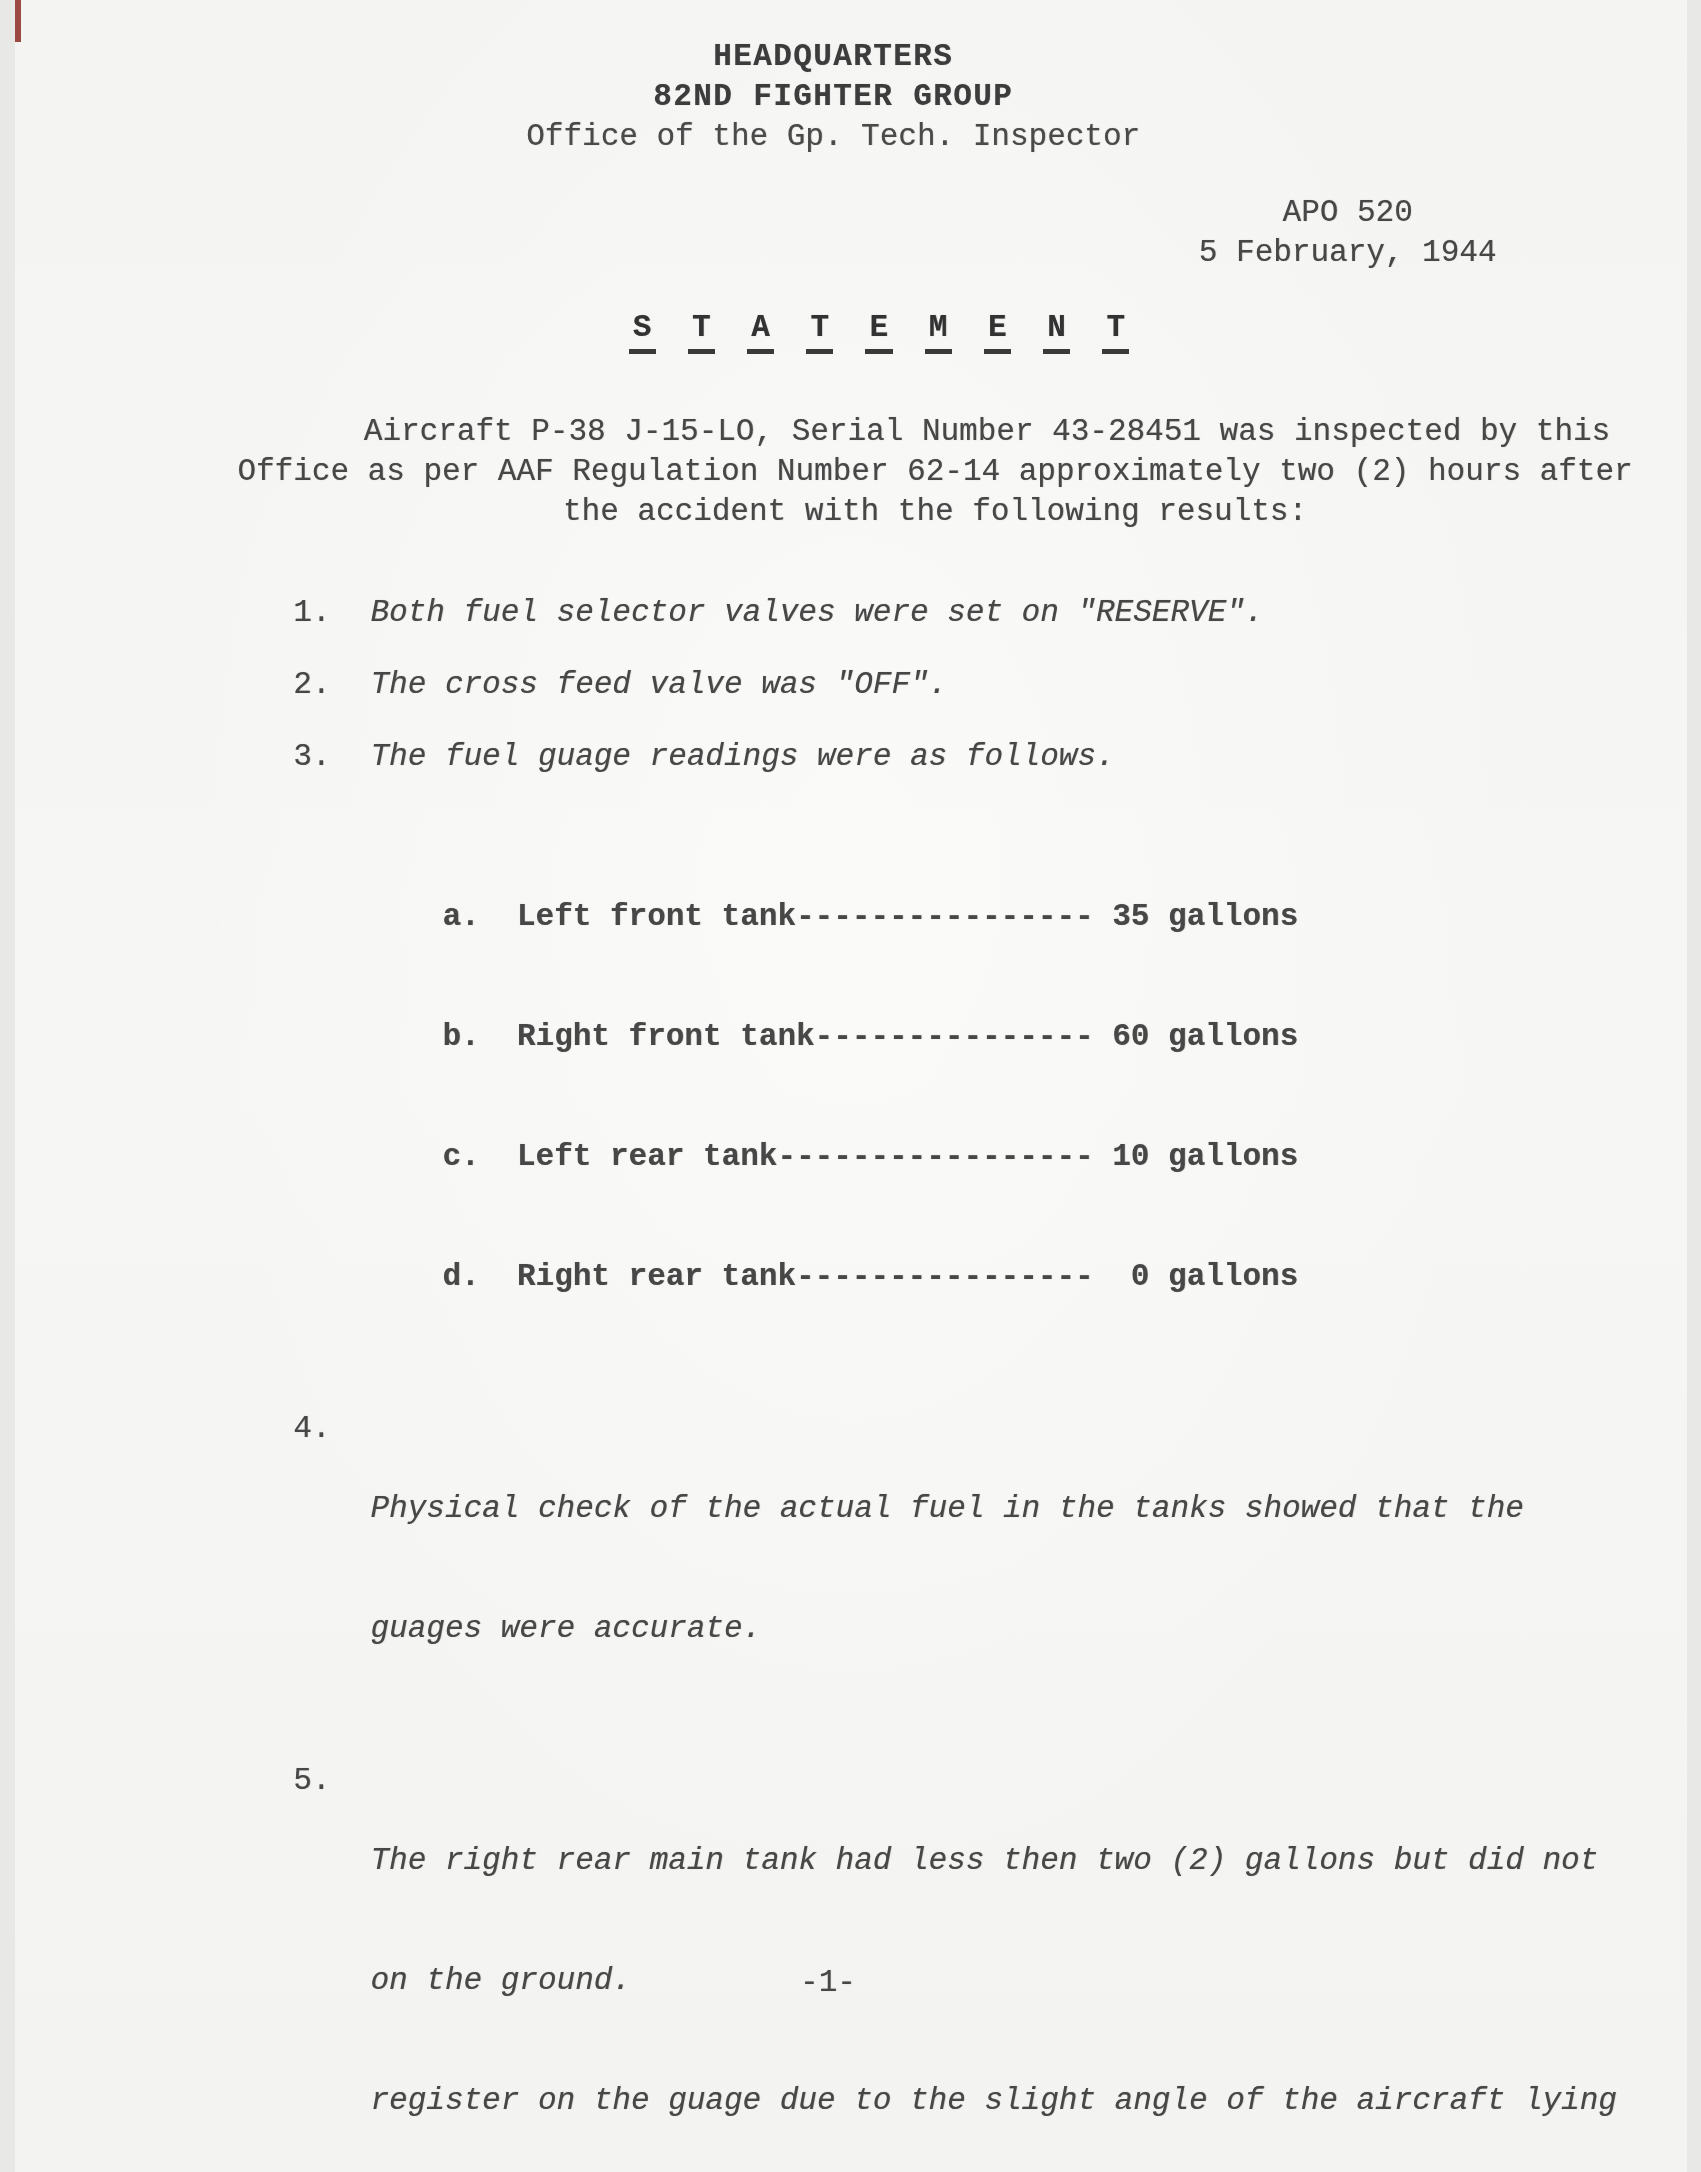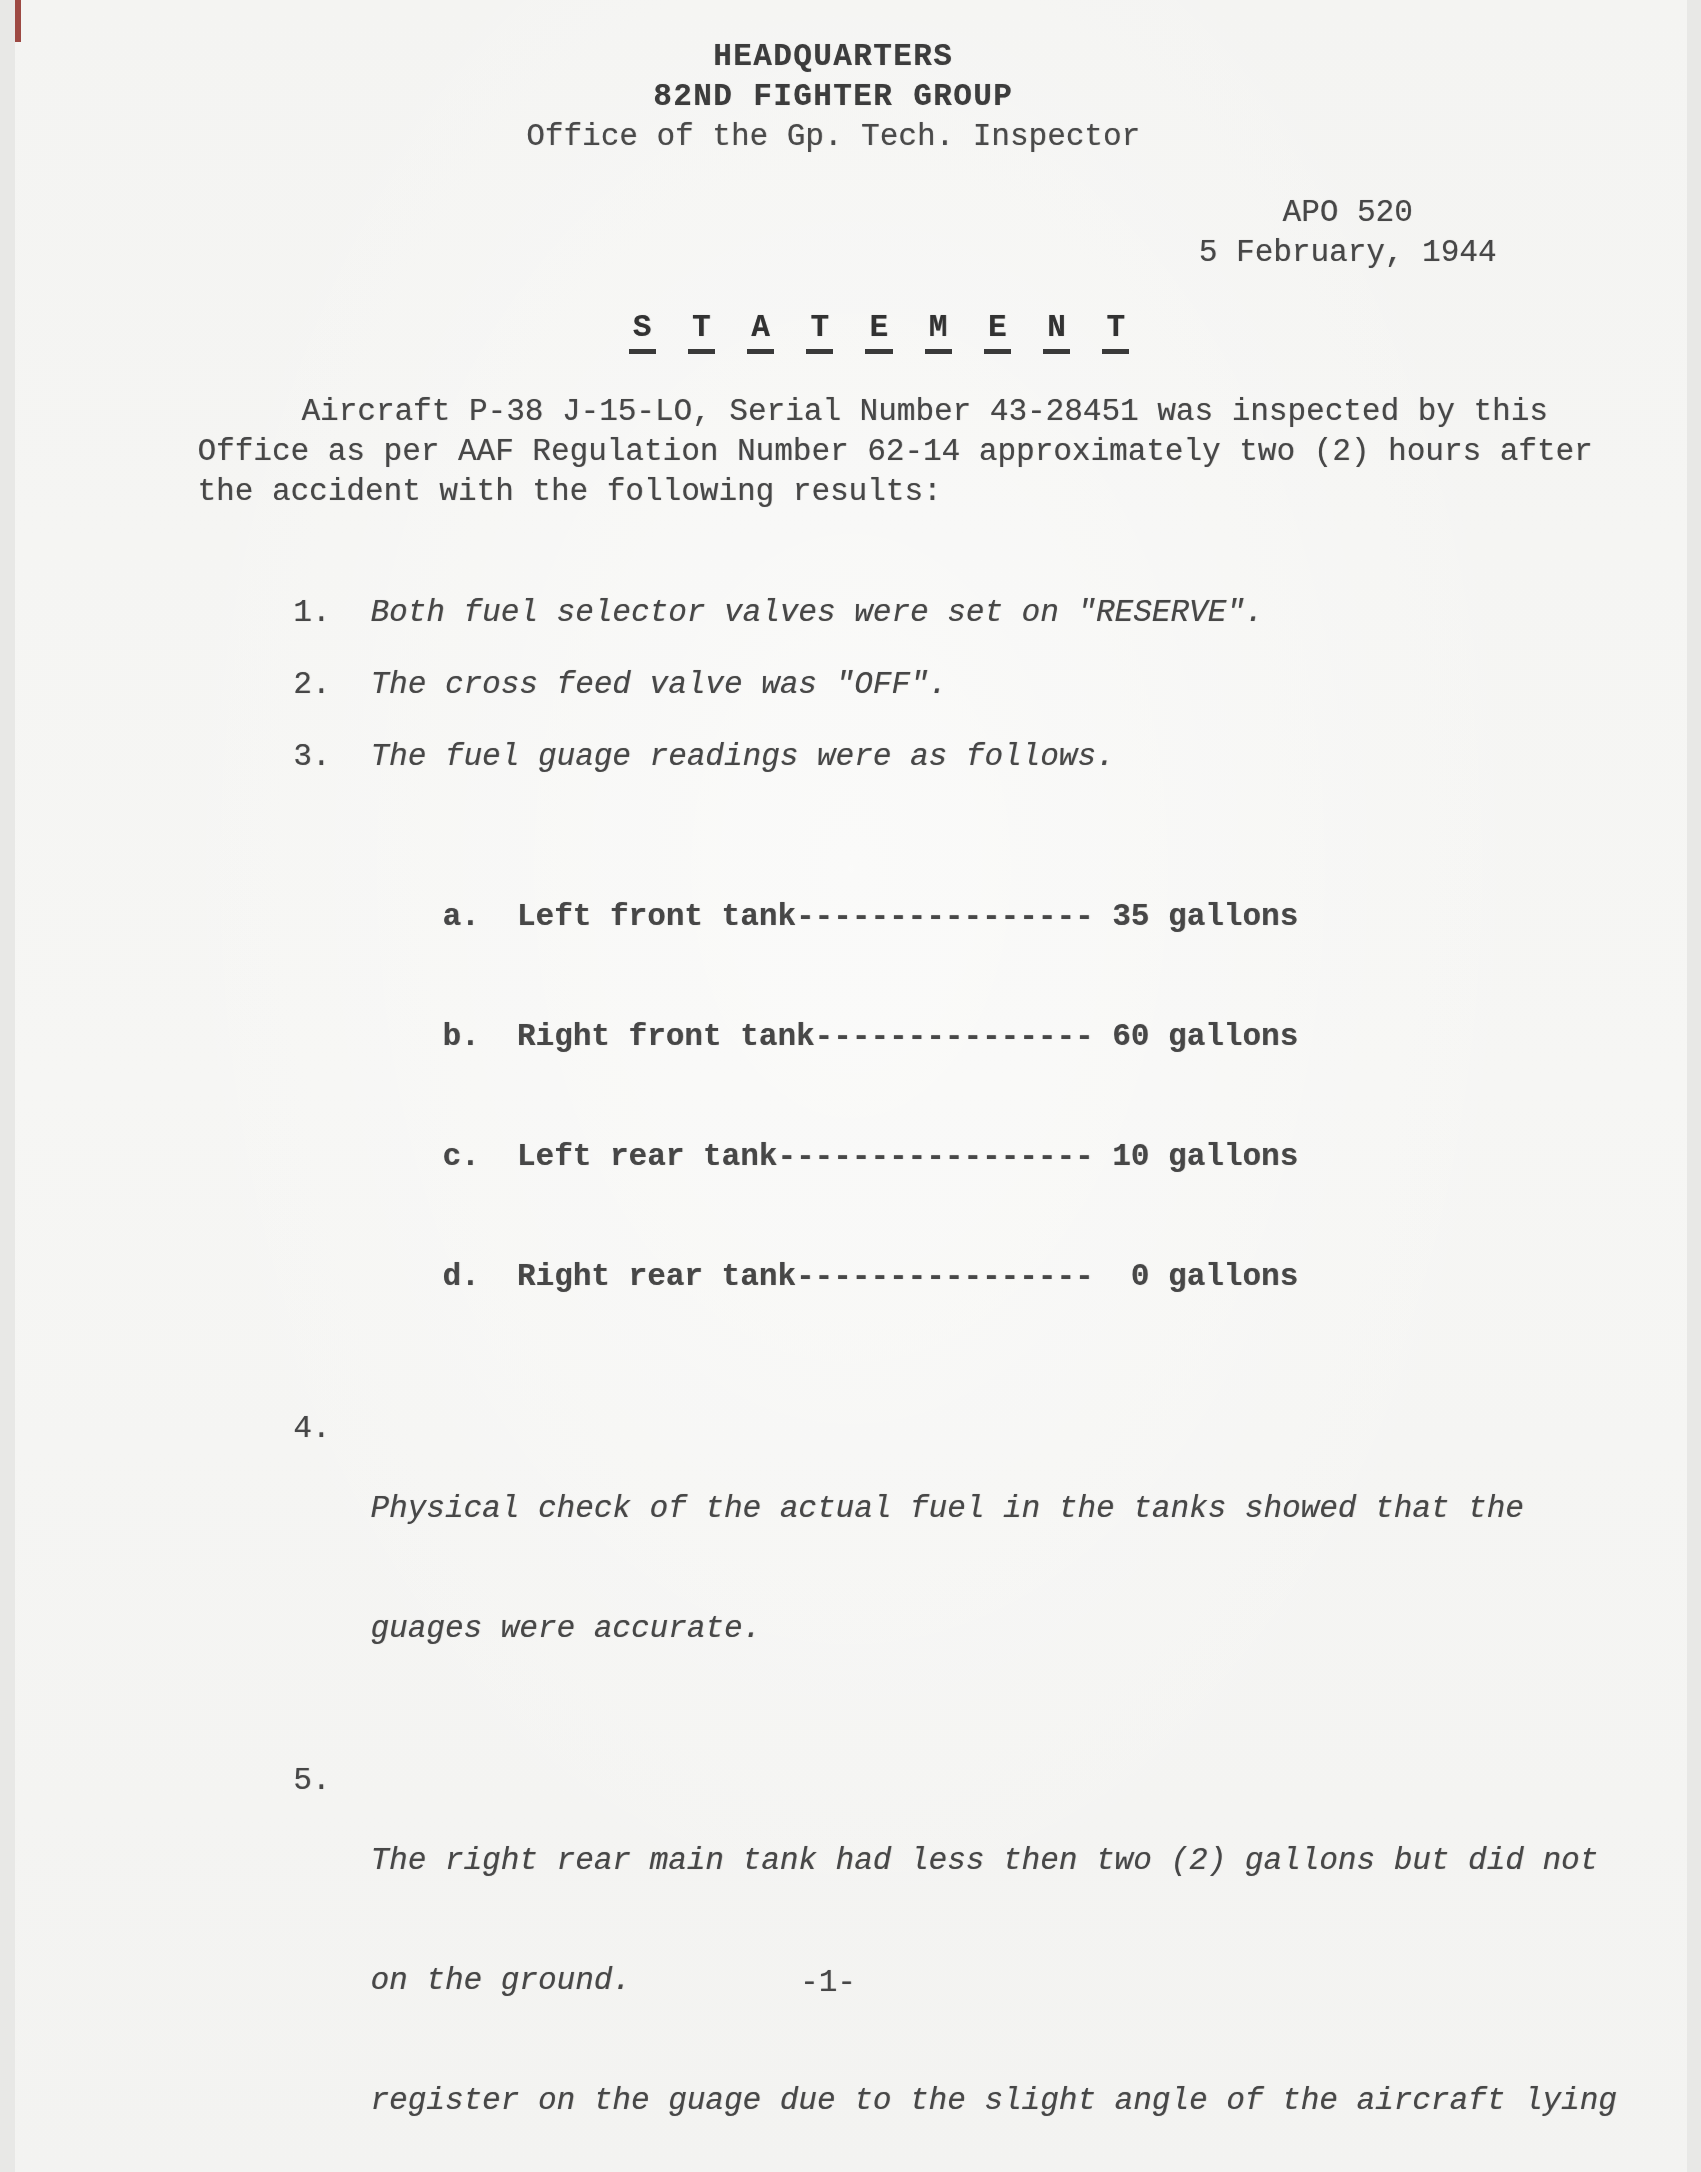--- a/index.html
+++ b/index.html
@@ -62,23 +62,24 @@
     display: inline-block;
     font-weight: bold;
     color: #323232;
     border-bottom: 5px solid #3a3a3a;
     padding: 0 4.3px 2.9px 4.3px;
     margin-right: 32px;
     line-height: 36px;
   }
   .intro {
     position: absolute;
-    top: 392px;
+    top: 412px;
     left: 183px;
     width: 1475px;
+    text-align: center;
   }
   .intro-line.first {
     text-indent: 104px;
   }
   .items {
     position: absolute;
     top: 561px;
     left: 0;
     width: 1701px;
   }

